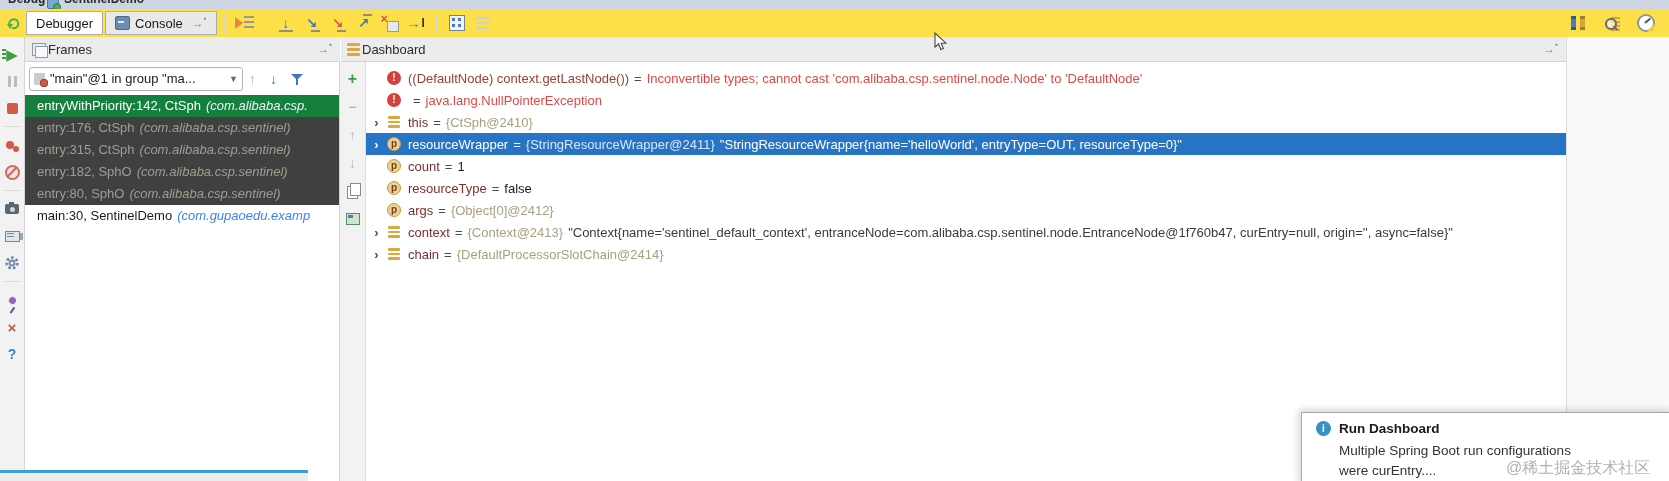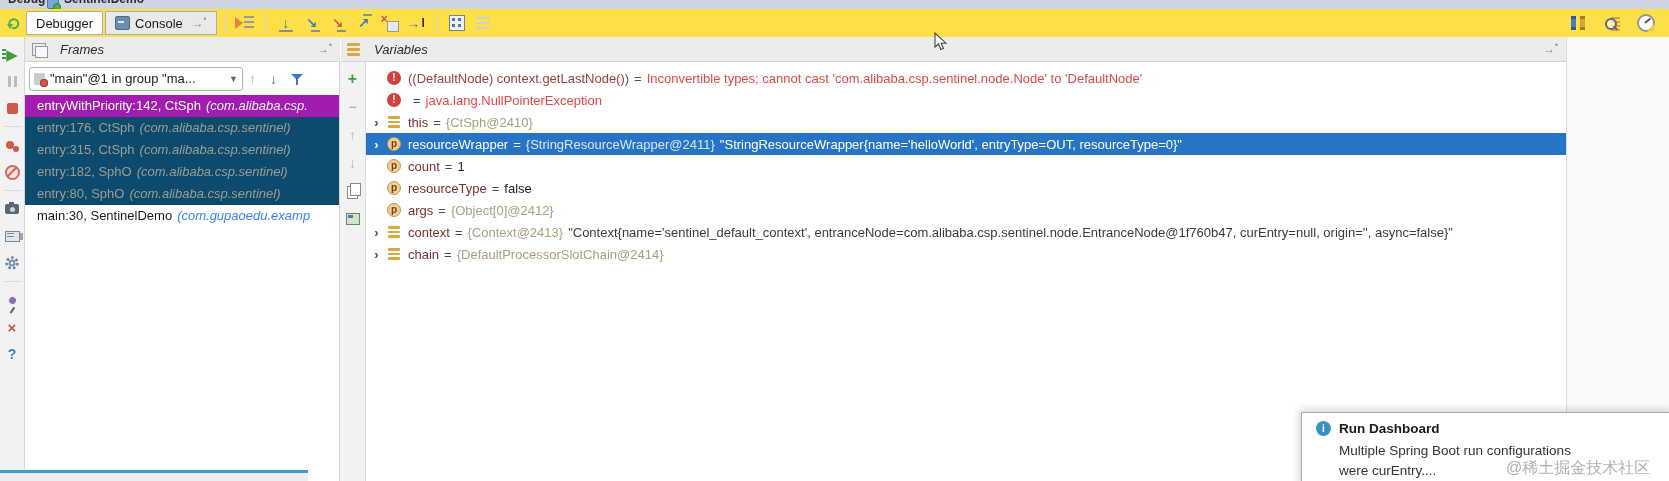--- a/index.html
+++ b/index.html
@@ -66,43 +66,43 @@
   .mon{width:13px;height:9px;border:1px solid #7a8795;background:#dfe6ec;position:relative;}
   .mon:after{content:"";position:absolute;left:1px;top:1px;width:7px;height:1.5px;background:#7a8795;box-shadow:0 3px 0 #7a8795;}
   .mon i{position:absolute;right:-4px;top:1px;width:3px;height:7px;background:#9aa6b2;}
   .pin{transform:rotate(35deg);}
   .pin .head{width:7px;height:7px;background:#8a6bbf;border-radius:50%;display:block;}
   .pin .stick{position:absolute;left:8px;top:8px;width:2px;height:7px;background:#6d539c;}
   .closex{color:#c4554d;font-size:15px;font-weight:bold;line-height:1;}
   .helpq{color:#3f7cc4;font-size:14px;font-weight:bold;line-height:1;}
   
   .phdr{position:absolute;top:37px;height:25px;background:#ececec;border-bottom:1px solid #d3d3d3;display:flex;align-items:center;box-sizing:border-box;}
-  .phdr .lbl{margin-left:14px;color:#2b2b2b;font-style:italic;}
+  .phdr .lbl{margin-left:2px;color:#2b2b2b;}
   .phdr .pinr{margin-left:auto;margin-right:8px;}
   .framesico{width:12px;height:11px;border:1px solid #8e9aa6;background:#e8edf2;position:relative;}
   .framesico:after{content:"";position:absolute;left:2px;top:2px;width:11px;height:10px;border:1px solid #8e9aa6;background:#f6f8fa;}
   .varsico{display:flex;flex-direction:column;gap:2px;}
   .varsico i{width:13px;height:3px;background:#dba83e;border-radius:1px;}
   
   .frames-panel{position:absolute;left:25px;top:62px;width:315px;height:419px;background:#fff;border-right:1px solid #d3d3d3;box-sizing:border-box;overflow:hidden;}
   .threadrow{height:33px;display:flex;align-items:center;padding:0 4px;gap:6px;}
   .threadbox{width:214px;height:24px;border:1px solid #b3b3b3;border-radius:3px;background:#fff;display:flex;align-items:center;padding:0 4px;box-sizing:border-box;gap:5px;}
   .threadbox .txt{flex:1;white-space:nowrap;overflow:hidden;color:#1a1a1a;}
   .threadico{width:11px;height:12px;background:#c9ccd1;position:relative;border-radius:1px;}
   .threadico:after{content:"";position:absolute;right:-3px;bottom:-2px;width:8px;height:8px;background:#d1584a;border-radius:50%;box-shadow:inset 0 0 0 1px #a33c30;}
   .ddchev{color:#666;font-size:9px;margin-left:2px;}
   .fnav{font-size:14px;font-weight:bold;line-height:1;}
   .funnel{width:12px;height:12px;position:relative;}
   .funnel:before{content:"";position:absolute;left:0;top:1px;border-left:6px solid transparent;border-right:6px solid transparent;border-top:6px solid #3c78bf;}
   .funnel:after{content:"";position:absolute;left:5px;top:6px;width:2px;height:6px;background:#3c78bf;}
   .frow{height:22px;line-height:22px;padding-left:12px;white-space:nowrap;overflow:hidden;background:#fff;color:#1a1a1a;}
   .frow .fpkg{font-style:italic;margin-left:5px;color:#3b82f6;}
-  .f-sel{background:#a21caf;color:#fff;}
+  .f-sel{background:#15803d;color:#fff;}
   .f-sel .fpkg{color:#ecf3fb;}
-  .f-lib{background:#0c4a6e;color:#9e9e90;}
+  .f-lib{background:#404040;color:#9e9e90;}
   .f-lib .fpkg{color:#9e9e90;}
   
   .midtb{position:absolute;left:340px;top:62px;width:26px;height:419px;background:#f2f2f2;border-right:1px solid #dcdcdc;display:flex;flex-direction:column;align-items:center;padding-top:8px;box-sizing:border-box;gap:10px;}
   .addw{color:#3f9e3f;font-size:16px;font-weight:bold;line-height:1;}
   .dimtxt{color:#b8b8b8;font-size:14px;font-weight:bold;line-height:1;}
   .dup{width:9px;height:11px;border:1px solid #8a8a8a;background:#fff;position:relative;margin-top:2px;}
   .dup:after{content:"";position:absolute;left:2px;top:-4px;width:9px;height:11px;border:1px solid #8a8a8a;background:#fff;}
   .sw{width:12px;height:10px;background:#cfe3cf;border:1px solid #5d8f5d;position:relative;}
   .sw:after{content:"";position:absolute;left:1px;top:1px;width:5px;height:3px;background:#4e7bbf;}
   
@@ -290,21 +290,21 @@
         <span class="star">▪</span>
       </span>
   </div>
 
   <div class="phdr" style="left:341px;width:1225px;">
     <span class="varsico" style="margin-left:6px;">
         <i></i>
         <i></i>
         <i></i>
       </span>
-    <span class="lbl">Variables</span>
+    <span class="lbl">Dashboard</span>
     <span class="jump pinr">
         <span>→</span>
         <span class="star">▪</span>
       </span>
   </div>
 
   <div class="frames-panel">
     <div class="threadrow">
       <div class="threadbox">
         <span class="threadico"></span>

